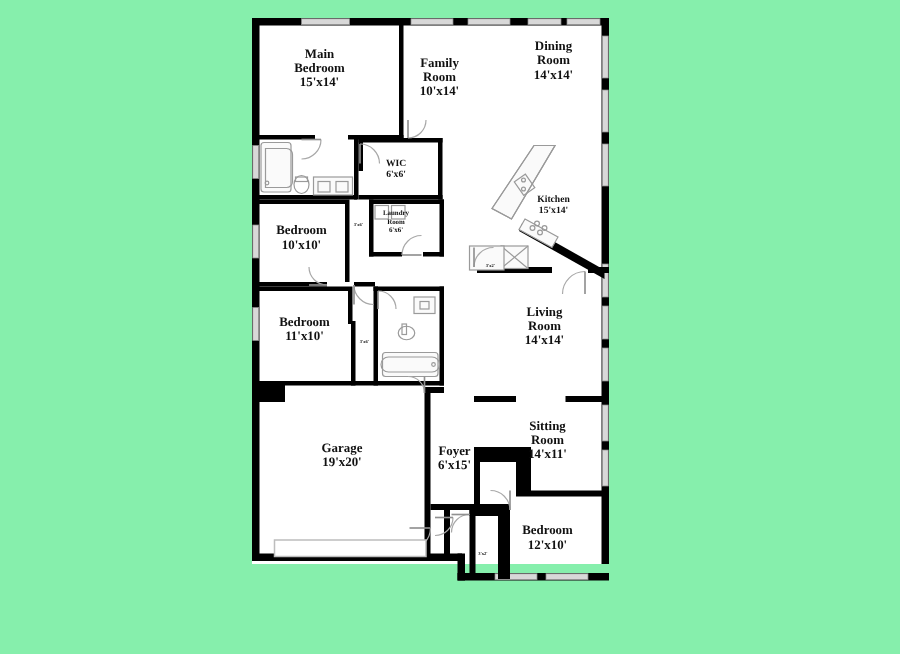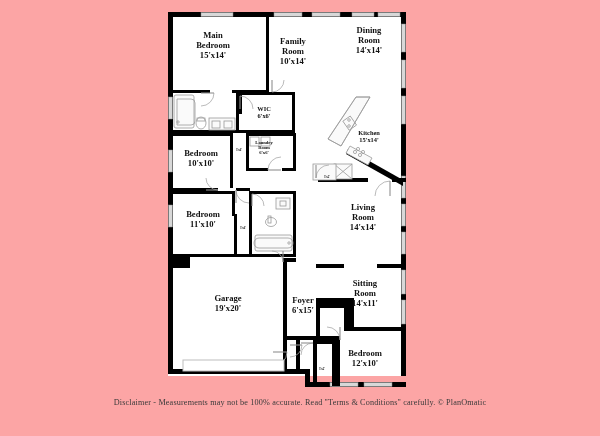--- a/index.html
+++ b/index.html
@@ -11,21 +11,21 @@
     width: 600px;
     height: 436px;
     font-family: "Liberation Serif", serif;
     overflow: hidden;
     position: relative;
   }
   #page {
     position: relative;
     width: 600px;
     height: 436px;
-    background: #fca5a5;
+    background: #86efac;
   }
   #plan-svg {
     position: absolute;
     left: 0;
     top: 0;
   }
   .disclaimer {
     position: absolute;
     left: 0;
     top: 398px;
@@ -342,15 +342,14 @@
 
     <g id="closet-labels">
         <text class="rlabel tiny" x="239" y="150">3'x6'</text>
         <text class="rlabel tiny" x="243" y="228">3'x6'</text>
         <text class="rlabel tiny" x="327" y="177">3'x2'</text>
         <text class="rlabel tiny" x="322" y="369">3'x2'</text>
       </g>
 
   </svg>
 
-  <div class="disclaimer">Disclaimer - Measurements may not be 100% accurate. Read "Terms &amp; Conditions" carefully. © PlanOmatic</div>
 
 </div>
 
 </body></html>

